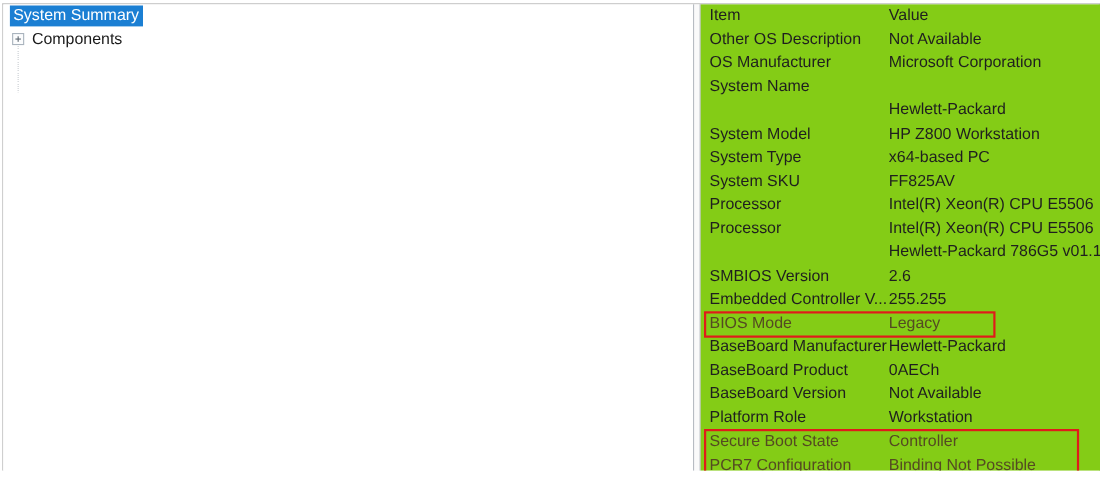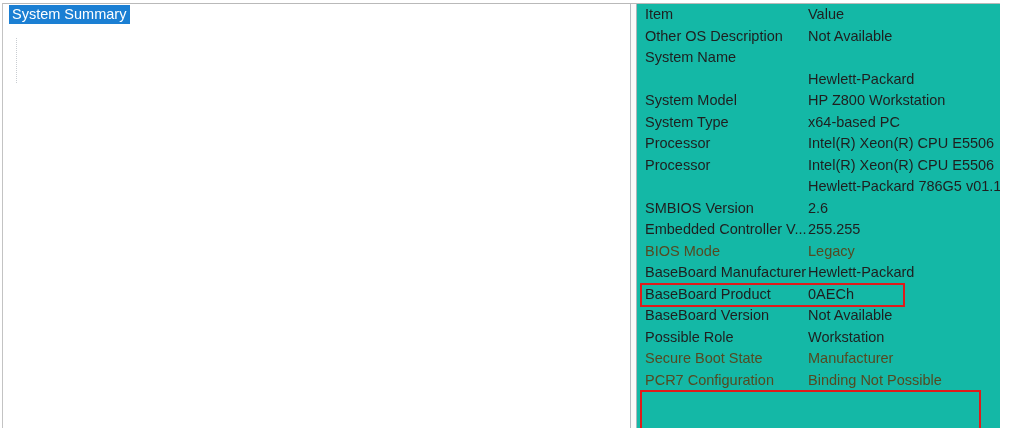--- a/index.html
+++ b/index.html
@@ -138,21 +138,21 @@
   }
 
   
   .detail-pane {
     position: absolute;
     left: 637px;
     top: 4px;
     width: 363px;
     height: 427px;
     overflow: hidden;
-    background: #14b8a6;
+    background: #84cc16;
   }
   .detail-row {
     position: relative;
     height: 21.5px;
     white-space: nowrap;
     font-size: 14.5px;
     color: #1f1f1f;
   }
   .cell-item {
     position: absolute;
@@ -205,51 +205,63 @@
 
   <div class="tree-pane">
 
     <div class="tree-connector"></div>
 
     <div class="tree-row root">
       <span class="sel-label">System Summary</span>
     </div>
 
 
+    <div class="tree-row child">
+      <span class="expander"></span>
+      <span class="tree-label">Components</span>
+    </div>
 
   </div>
 
   <div class="split-gap"></div>
   <div class="split-line-a"></div>
   <div class="split-line-b"></div>
 
   <div class="detail-pane">
 
     <div class="detail-row header">
       <span class="cell-item">Item</span>
       <span class="cell-value">Value</span>
     </div>
 
     <div class="detail-row">
       <span class="cell-item">Other OS Description</span>
       <span class="cell-value">Not Available</span>
     </div>
     <div class="detail-row">
+      <span class="cell-item">OS Manufacturer</span>
+      <span class="cell-value">Microsoft Corporation</span>
+    </div>
+    <div class="detail-row">
       <span class="cell-item">System Name</span>
     </div>
     <div class="detail-row">
       <span class="cell-value">Hewlett-Packard</span>
     </div>
     <div class="detail-row">
       <span class="cell-item">System Model</span>
       <span class="cell-value">HP Z800 Workstation</span>
     </div>
     <div class="detail-row">
       <span class="cell-item">System Type</span>
       <span class="cell-value">x64-based PC</span>
+    </div>
+    <div class="detail-row">
+      <span class="cell-item">System SKU</span>
+      <span class="cell-value">FF825AV</span>
     </div>
     <div class="detail-row">
       <span class="cell-item">Processor</span>
       <span class="cell-value">Intel(R) Xeon(R) CPU          E5506</span>
     </div>
     <div class="detail-row">
       <span class="cell-item">Processor</span>
       <span class="cell-value">Intel(R) Xeon(R) CPU          E5506</span>
     </div>
     <div class="detail-row">
@@ -273,26 +285,26 @@
     </div>
     <div class="detail-row">
       <span class="cell-item">BaseBoard Product</span>
       <span class="cell-value">0AECh</span>
     </div>
     <div class="detail-row">
       <span class="cell-item">BaseBoard Version</span>
       <span class="cell-value">Not Available</span>
     </div>
     <div class="detail-row">
-      <span class="cell-item">Possible Role</span>
+      <span class="cell-item">Platform Role</span>
       <span class="cell-value">Workstation</span>
     </div>
     <div class="detail-row flagged">
       <span class="cell-item">Secure Boot State</span>
-      <span class="cell-value">Manufacturer</span>
+      <span class="cell-value">Controller</span>
     </div>
     <div class="detail-row flagged">
       <span class="cell-item">PCR7 Configuration</span>
       <span class="cell-value">Binding Not Possible</span>
     </div>
   </div>
 
   <div class="redbox" id="redbox-bios-mode"></div>
   <div class="redbox" id="redbox-secureboot"></div>
 

